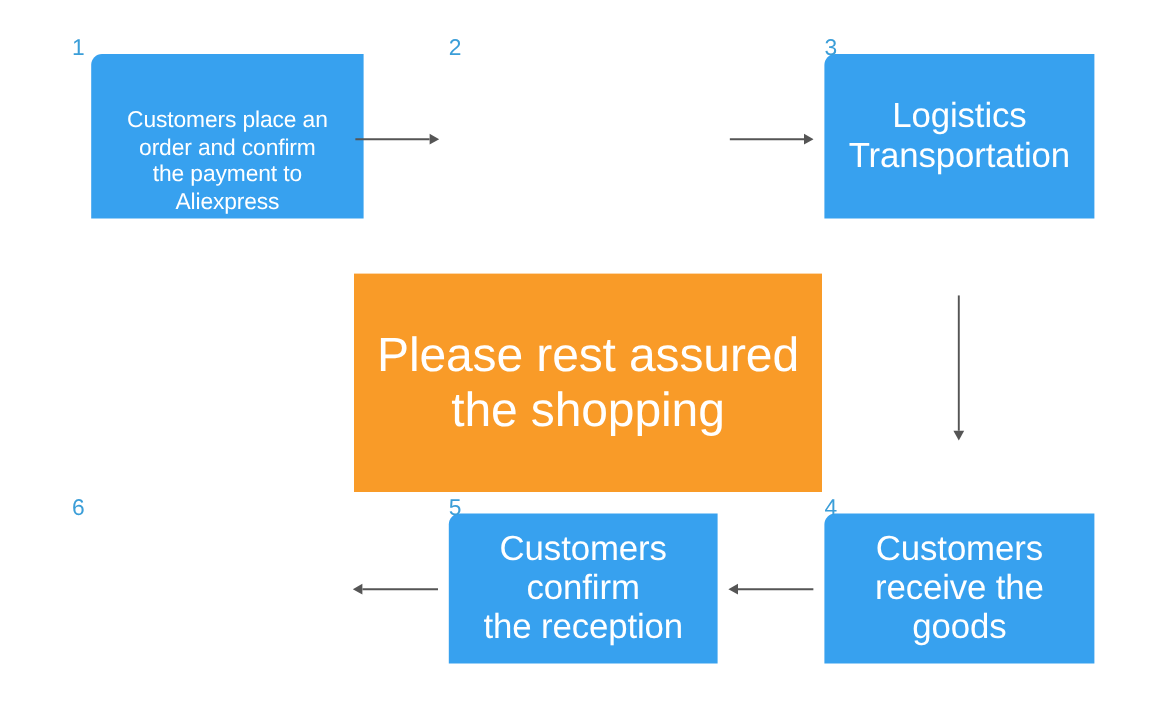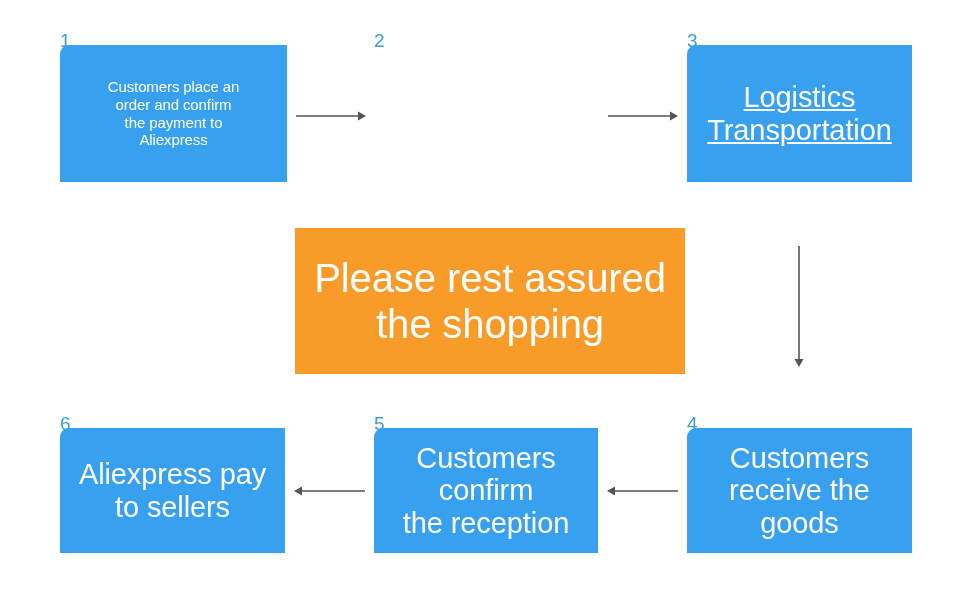--- a/index.html
+++ b/index.html
@@ -42,34 +42,34 @@
     white-space: pre-line;
     letter-spacing: -0.1px;
   }
   .node.blue { background: #37a1ef; }
   .node.orange {
     background: #f99b28;
     border-top-left-radius: 0;
   }
 
   
-  #node-1 { left: 60px;  top: 45px;  width: 227px; height: 137px; font-size: 15px; }
+  #node-1 { left: 76px;  top: 45px;  width: 227px; height: 137px; font-size: 19px; align-items: flex-end; }
   #node-2 { left: 374px; top: 45px;  width: 224px; height: 137px; font-size: 29px; }
   #node-3 { left: 687px; top: 45px;  width: 225px; height: 137px; font-size: 29px; }
   #node-4 { left: 687px; top: 428px; width: 225px; height: 125px; font-size: 29px; }
   #node-5 { left: 374px; top: 428px; width: 224px; height: 125px; font-size: 29px; }
   #node-6 { left: 60px;  top: 428px; width: 225px; height: 125px; font-size: 29px; }
   #node-assurance {
-    left: 295px; top: 228px; width: 390px; height: 146px;
+    left: 295px; top: 228px; width: 390px; height: 182px;
     font-size: 40px; line-height: 1.16;
   }
   #node-assurance .label { width: 100%; }
 
   #node-1 .label { width: 100%; line-height: 1.18; }
-  #node-3 .label { width: 104%; text-decoration: underline; }
+  #node-3 .label { width: 104%; }
   #node-5 .label { width: 104%; }
 
   
   .step-num {
     position: absolute;
     color: #3b9ed8;
     font-size: 19px;
     font-family: "Liberation Sans", sans-serif;
     line-height: 1;
     user-select: none;
@@ -125,24 +125,20 @@
   </div>
   <div class="step-num" id="num-4">4</div>
 
   <div class="node blue" id="node-5">
     <span class="label">Customers
 confirm
 the reception</span>
   </div>
   <div class="step-num" id="num-5">5</div>
 
-  <div class="node blue" id="node-6">
-    <span class="label">Aliexpress pay
-to sellers</span>
-  </div>
   <div class="step-num" id="num-6">6</div>
 
   <svg class="arrow" id="arrow-1-2" viewBox="0 0 70 26">
     <line x1="0" y1="13" x2="62" y2="13" stroke="#555555" stroke-width="1.6"></line>
     <path d="M62,8.5 L70,13 L62,17.5 Z" fill="#555555"></path>
   </svg>
 
   <svg class="arrow" id="arrow-2-3" viewBox="0 0 70 26">
     <line x1="0" y1="13" x2="62" y2="13" stroke="#555555" stroke-width="1.6"></line>
     <path d="M62,8.5 L70,13 L62,17.5 Z" fill="#555555"></path>

